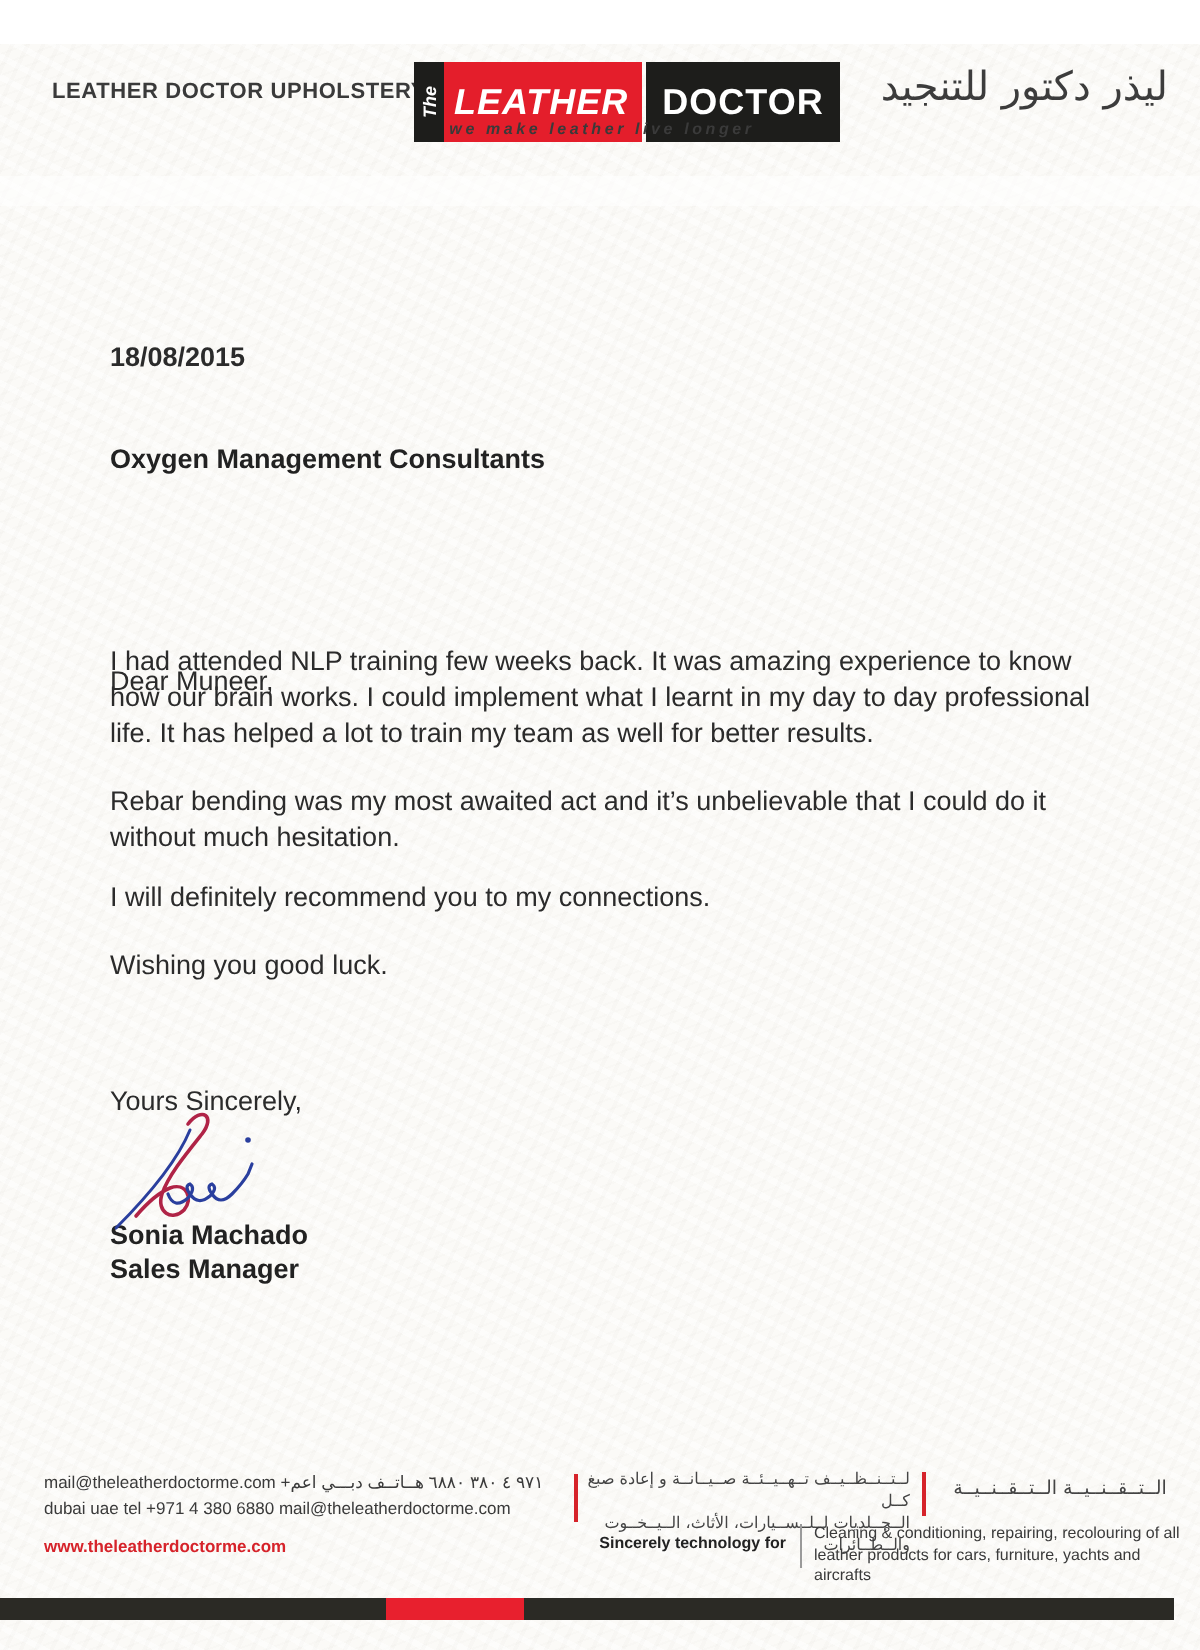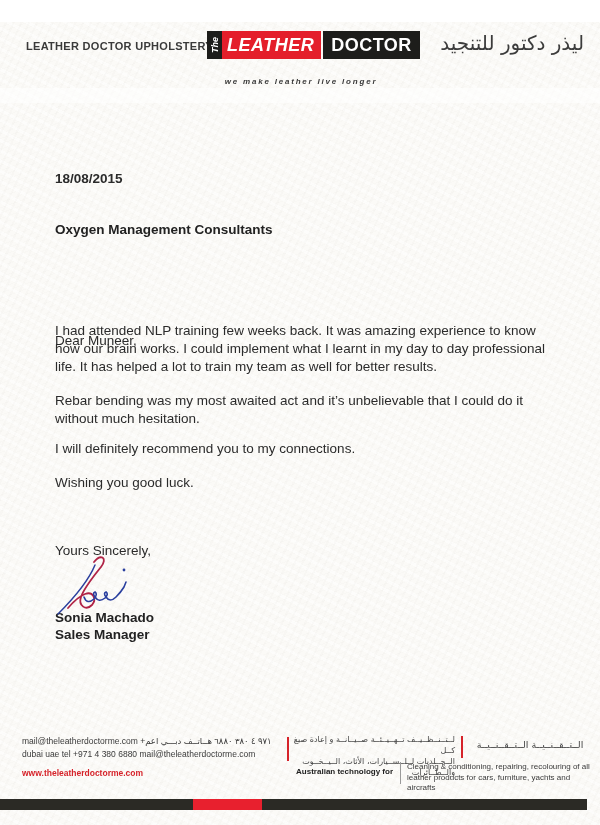--- a/index.html
+++ b/index.html
@@ -12,29 +12,29 @@
       repeating-linear-gradient(160deg, rgba(120,115,100,0.018) 0 1px, rgba(0,0,0,0) 1px 5px);
     font-family:"Liberation Sans","DejaVu Sans",sans-serif;
     color:#262626;
   }
   .top-white-band{position:absolute;left:0;top:0;width:600px;height:22px;background:#ffffff;}
   .fold-band{position:absolute;left:0;top:88px;width:600px;height:15px;background:rgba(255,255,255,0.55);}
 
   
   .hdr-left{position:absolute;left:26px;top:40px;font-size:11px;font-weight:bold;
     letter-spacing:0.3px;color:#3a3a3a;}
-  .logo-box{position:absolute;left:207px;top:31px;height:28px;display:flex;align-items:stretch;}
+  .logo-box{position:absolute;left:207px;top:31px;height:40px;display:flex;align-items:stretch;}
   .logo-the{width:15px;background:#1d1d1b;position:relative;overflow:hidden;}
   .logo-the span{position:absolute;left:50%;top:50%;transform:translate(-50%,-50%) rotate(-90deg);
     color:#fff;font-size:9px;font-style:italic;font-weight:bold;}
   .logo-leather{background:#e41e2b;color:#fff;font-size:18px;font-weight:bold;font-style:italic;
     display:flex;align-items:center;padding:0 7px 0 5px;margin-right:2px;letter-spacing:0.5px;}
   .logo-doctor{background:#1d1d1b;color:#fff;font-size:18px;font-weight:bold;
     display:flex;align-items:center;padding:0 8px;letter-spacing:0.5px;}
-  .logo-tagline{position:absolute;left:207px;top:77px;width:188px;text-align:center;
+  .logo-tagline{position:absolute;left:207px;top:60px;width:188px;text-align:center;
     font-size:8px;font-style:italic;font-weight:bold;letter-spacing:1.8px;color:#3a3a3a;white-space:nowrap;}
   .hdr-arabic{position:absolute;right:16px;top:31px;font-size:20px;color:#3c3c3c;
     direction:rtl;font-family:"DejaVu Sans",sans-serif;}
 
   
   .letter{position:absolute;left:55px;top:0;width:505px;font-size:13.5px;line-height:18px;color:#2b2b2b;}
   .abs{position:absolute;}
   .pre{white-space:pre-line;}
   .bold{font-weight:bold;color:#222;}
   .date{top:170px;font-weight:bold;}
@@ -122,21 +122,21 @@
     <div class="f-contact pre">mail@theleatherdoctorme.com +٩٧١ ٤ ٣٨٠ ٦٨٨٠ هــاتــف دبـــي اعم
 dubai uae tel +971 4 380 6880 mail@theleatherdoctorme.com</div>
     <div class="f-url">www.theleatherdoctorme.com</div>
 
     <div class="f-div-red1"></div>
     <div class="f-sv-ar">لــتــنــظــيــف تــهــيــئــة صــيــانــة و إعادة صبغ كــل
 الــجــلديات لــلــســيارات، الأثاث، الــيــخــوت والــطــائرات</div>
     <div class="f-div-red2"></div>
     <div class="f-tech-ar">الــتــقــنــيــة الــتــقــنــيــة</div>
 
-    <div class="f-tech-en">Australian technology for</div>
+    <div class="f-tech-en">Sincerely technology for</div>
     <div class="f-div-gray"></div>
     <div class="f-sv-en">Cleaning &amp; conditioning, repairing, recolouring of all
 leather products for cars, furniture, yachts and aircrafts</div>
   </div>
 
   <div class="bottom-bar">
     <div class="bottom-bar-red"></div>
   </div>
 </div>
 

